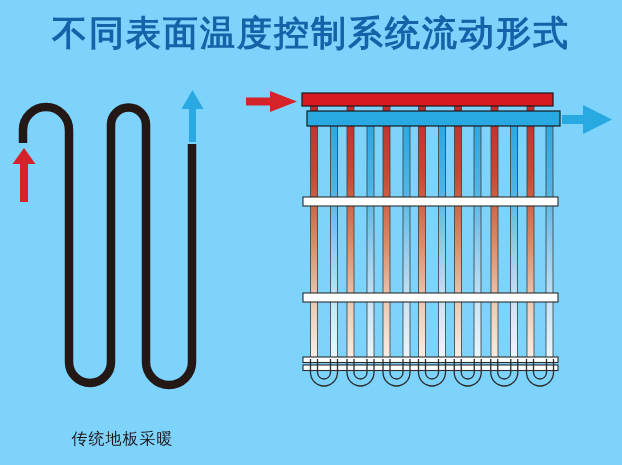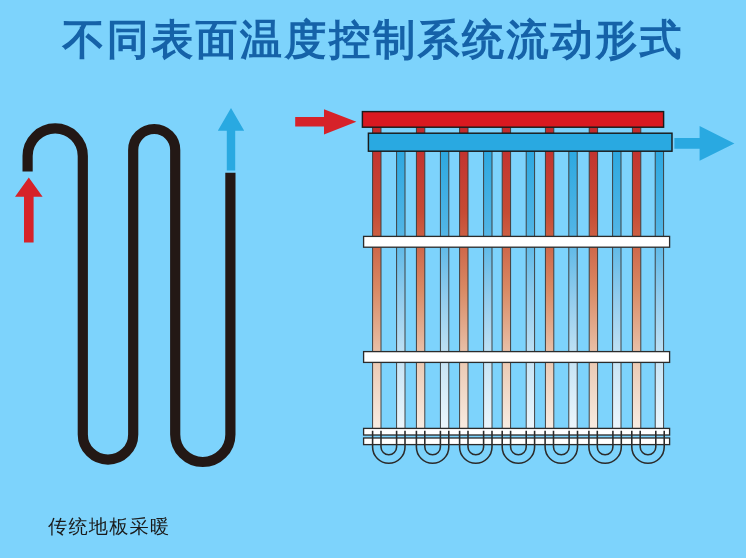--- a/index.html
+++ b/index.html
@@ -3,21 +3,21 @@
 <meta charset="utf-8">
 <style>
   html,body{margin:0;padding:0;background:#ffffff;}
   .stage{position:relative;width:622px;height:465px;background:#7dd3fc;overflow:hidden;
          font-family:"Liberation Sans", sans-serif;}
   .title{position:absolute;top:10px;left:0;width:622px;text-align:center;
          font-size:35px;font-weight:bold;letter-spacing:2px;color:#1562a8;
          font-family:"Liberation Sans", sans-serif;}
   .scene-svg{position:absolute;left:0;top:0;}
   .label{position:absolute;color:#1a1a1a;}
-  .label-left{top:429px;left:40px;width:165px;text-align:left;font-size:16px;letter-spacing:1px;}
+  .label-left{top:429px;left:40px;width:165px;text-align:center;font-size:16px;letter-spacing:1px;}
   .label-right{top:428px;left:345px;width:230px;text-align:center;font-size:18px;
                font-family:"DejaVu Sans Mono", monospace;}
 </style>
 </head>
 <body>
 
 <div class="stage">
 
   <div class="title">不同表面温度控制系统流动形式</div>
 

